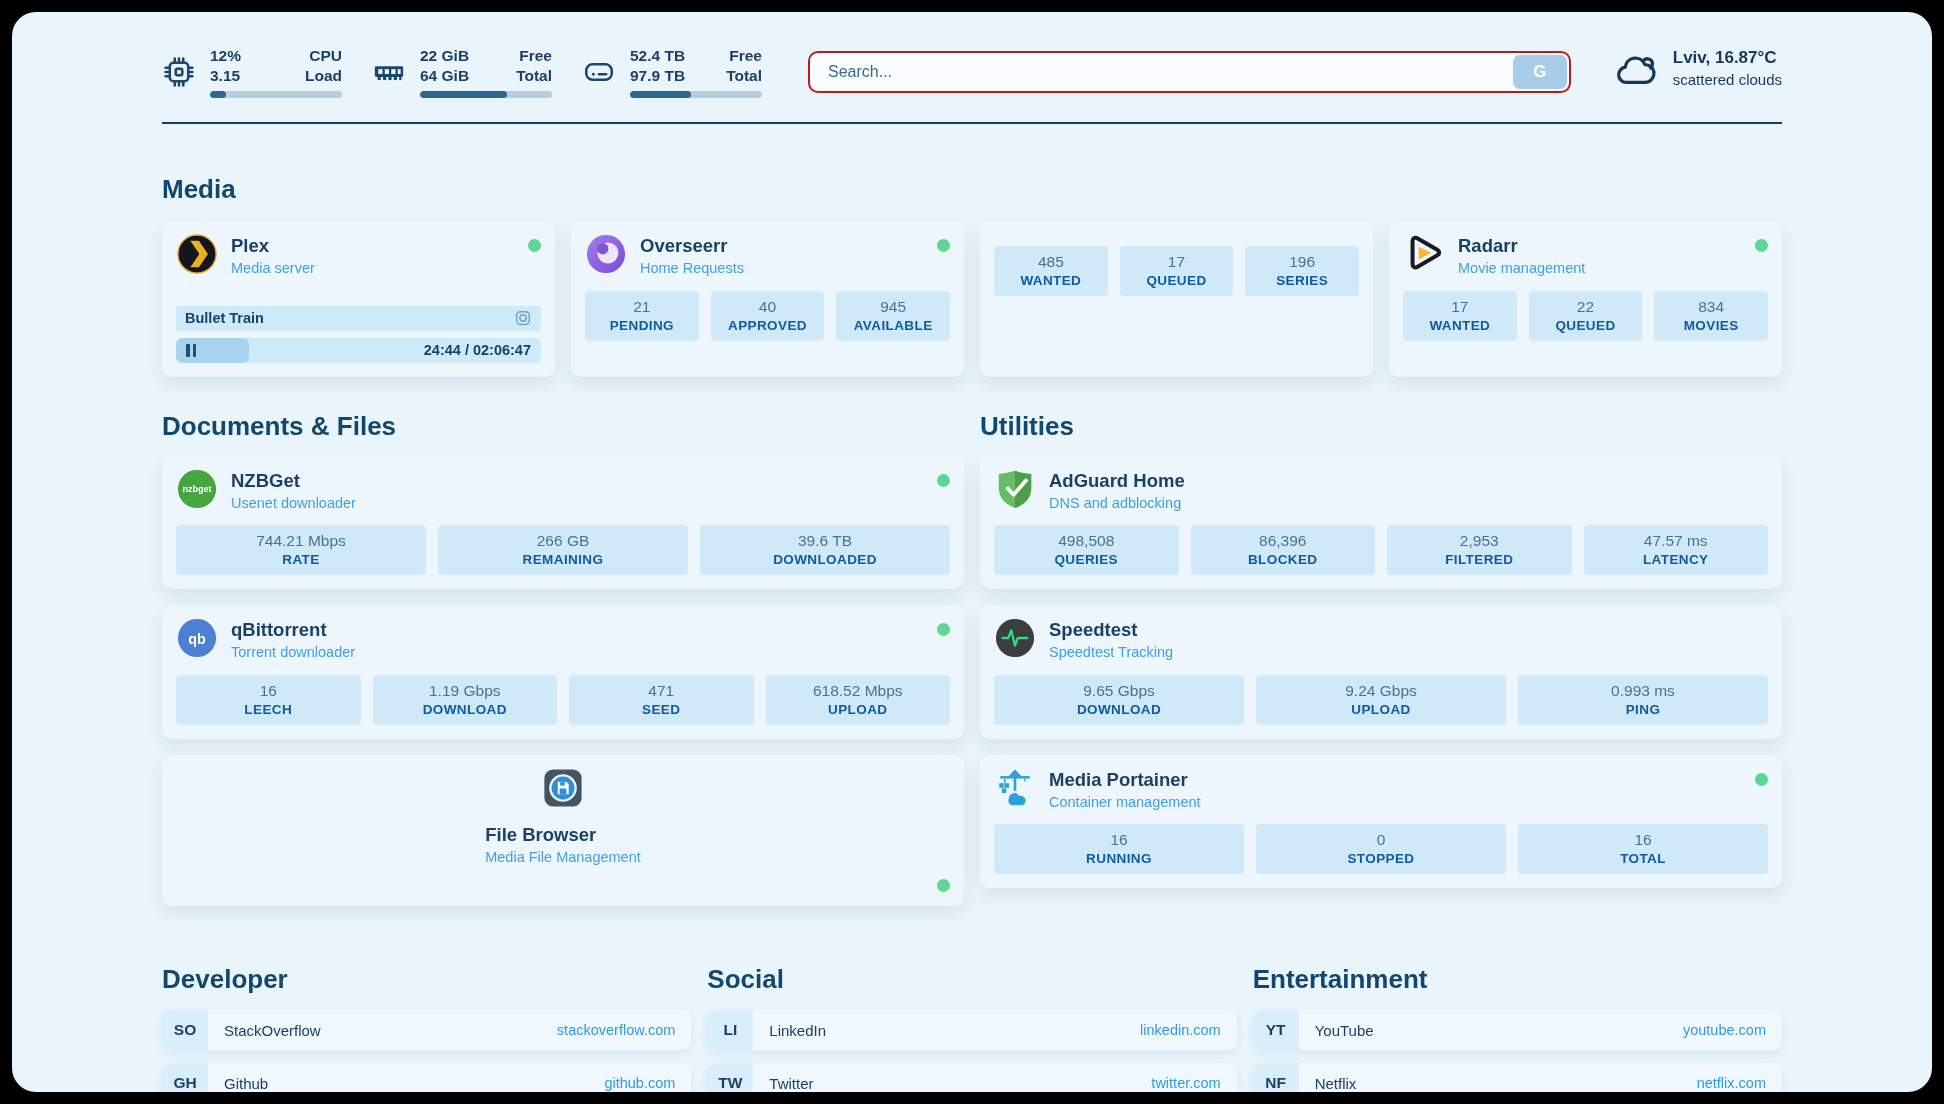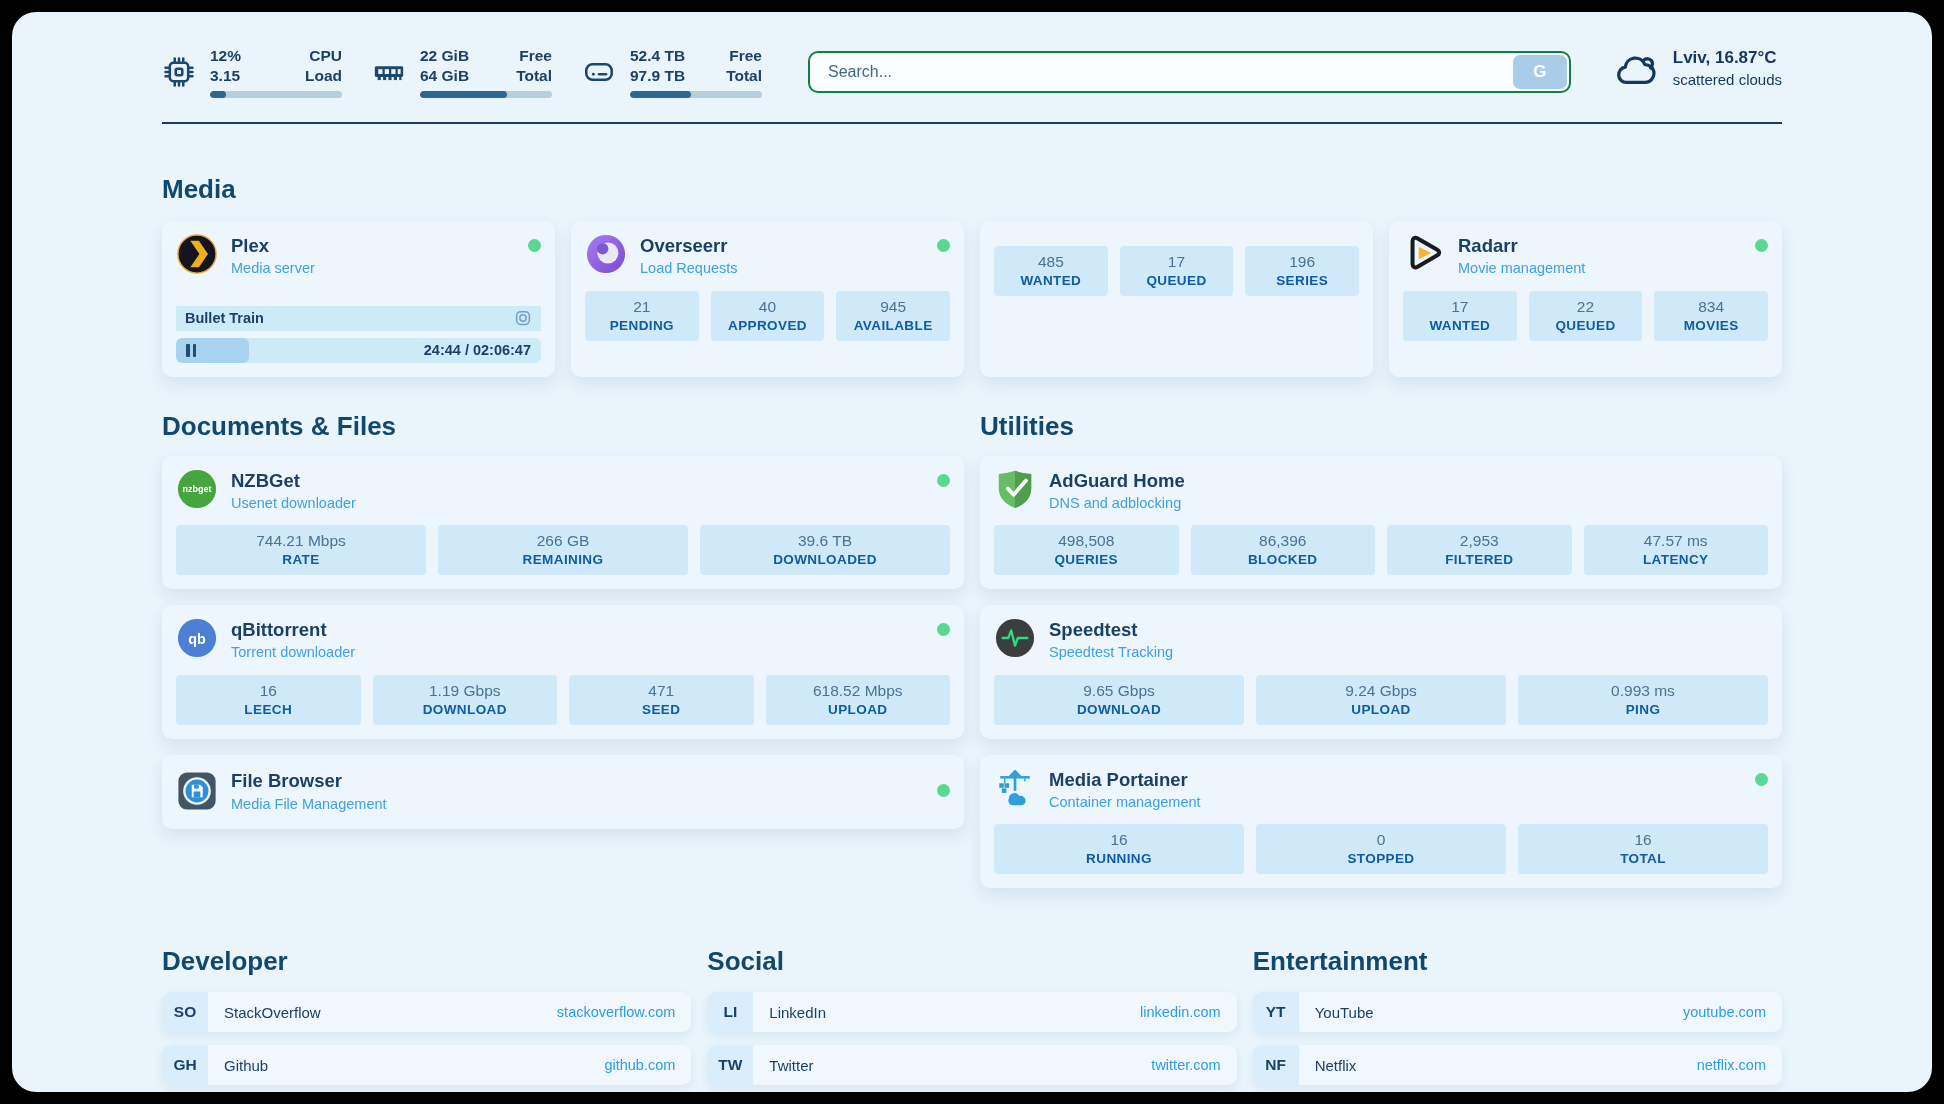--- a/index.html
+++ b/index.html
@@ -25,21 +25,21 @@
   .stat-icon { grid-row:1 / span 2; width:34px; height:34px; display:flex; align-items:center; justify-content:center; }
   .stat-text { display:flex; justify-content:space-between; }
   .stat-col { display:flex; flex-direction:column; line-height:1.25; }
   .stat-col.right { text-align:right; }
   .stat-col span { font-size:15.5px; font-weight:600; color:#1c4066; }
   .stat-bar { grid-column:2; height:7px; background:#b7cedd; border-radius:4px; margin-top:6px; overflow:hidden; }
   .stat-fill { height:100%; background:#2d6690; border-radius:4px; }
 
   .search-wrap { flex:1; margin:0 42px 0 46px; position:relative; height:42px; }
   .search-input {
-    width:100%; height:100%; border:2px solid #15803d; border-radius:10px;
+    width:100%; height:100%; border:2px solid #b91c1c; border-radius:10px;
     background:#fafdff; padding:0 46px 0 18px; font-size:16px; color:#1c4066; outline:none;
     font-family:inherit;
   }
   .search-input::placeholder { color:#3f6788; opacity:1; }
   .search-btn {
     position:absolute; top:4px; right:4px; bottom:4px; width:54px;
     background:#a9cde8; border:none; border-radius:7px; color:#fff;
     font-size:17px; font-weight:600; cursor:pointer; font-family:inherit;
   }
   .weather { display:flex; align-items:flex-start; gap:14px; }
@@ -82,21 +82,21 @@
   .session-icon { margin-left:auto; display:flex; }
   .player-row { margin-top:7px; height:25px; background:#cdeaf8; border-radius:6px; position:relative; overflow:hidden; }
   .player-fill { position:absolute; left:0; top:0; bottom:0; background:#a7d3ee; border-radius:6px; }
   .pause-icon { position:absolute; left:10px; top:6px; display:flex; gap:3px; }
   .pause-icon i { display:block; width:3.5px; height:13px; background:#1d4e74; border-radius:1px; }
   .player-time { position:absolute; right:10px; top:0; line-height:25px; font-size:14.5px; font-weight:600; color:#1b4066; }
 
   .two-col { display:grid; grid-template-columns:1fr 1fr; gap:16px; margin-top:34px; }
   .col-cards { display:flex; flex-direction:column; gap:16px; margin-top:14px; }
   .card-slim { min-height:74px; display:flex; align-items:center; }
-  .card-slim .card-head { width:100%; align-items:center; }
+  .card-slim .card-head { width:100%; align-items:center;flex-direction:column; }
   .card-slim .status-dot { margin-top:0; }
 
   
   .bookmarks { display:grid; grid-template-columns:repeat(3,1fr); gap:16px; margin-top:58px; }
   .bm-rows { display:flex; flex-direction:column; gap:13px; margin-top:15px; }
   .bm-row {
     display:flex; align-items:center; height:40px; background:#f0f8fe;
     border-radius:9px; box-shadow:0 4px 10px rgba(35,84,128,.08);
     text-decoration:none; cursor:pointer; overflow:hidden;
   }
@@ -264,21 +264,21 @@
                     <stop offset="1" stop-color="#7a48cf"></stop>
             </linearGradient>
                 </defs>
             <circle cx="22" cy="22" r="20" fill="url(#ovsg)"></circle>
             <circle cx="24" cy="21" r="11" fill="#ece7f8"></circle>
             <circle cx="18.5" cy="16.5" r="6" fill="#7e57d2"></circle>
           </svg>
         </span>
         <div class="app-titles">
           <span class="app-name">Overseerr</span>
-          <span class="app-subtitle">Load Requests</span>
+          <span class="app-subtitle">Home Requests</span>
         </div>
         <span class="status-dot"></span>
       </div>
       <div class="chips chips-3">
         <div class="chip">
           <div class="chip-value">21</div>
           <div class="chip-label">PENDING</div>
         </div>
         <div class="chip">
           <div class="chip-value">40</div>

